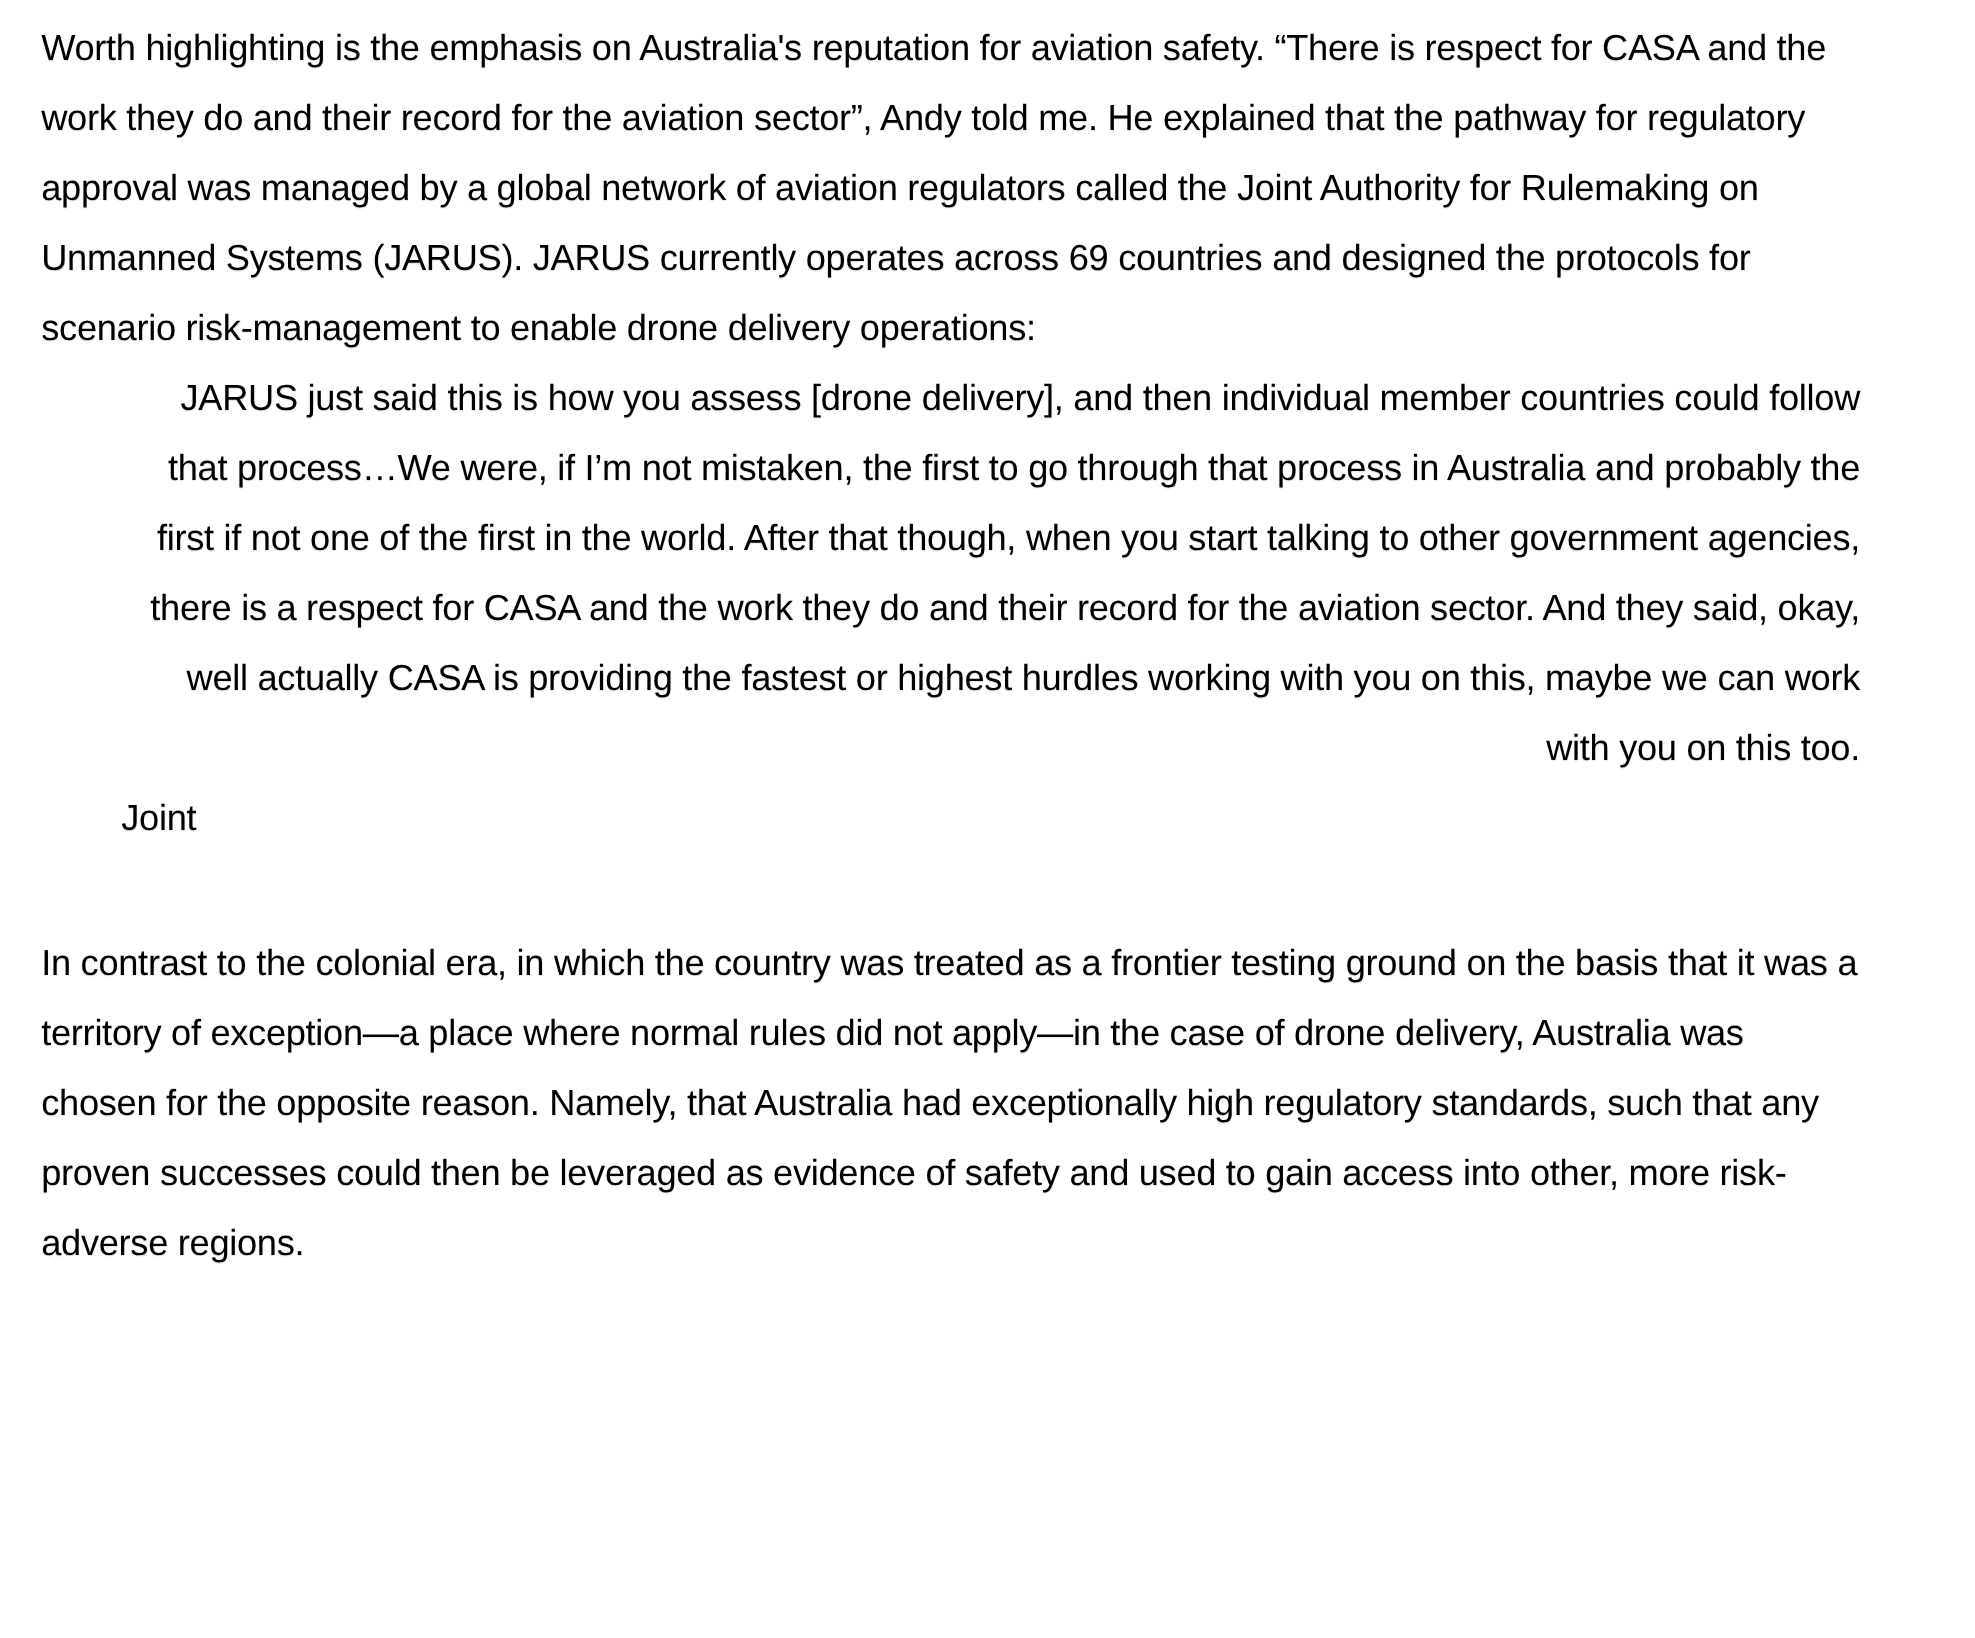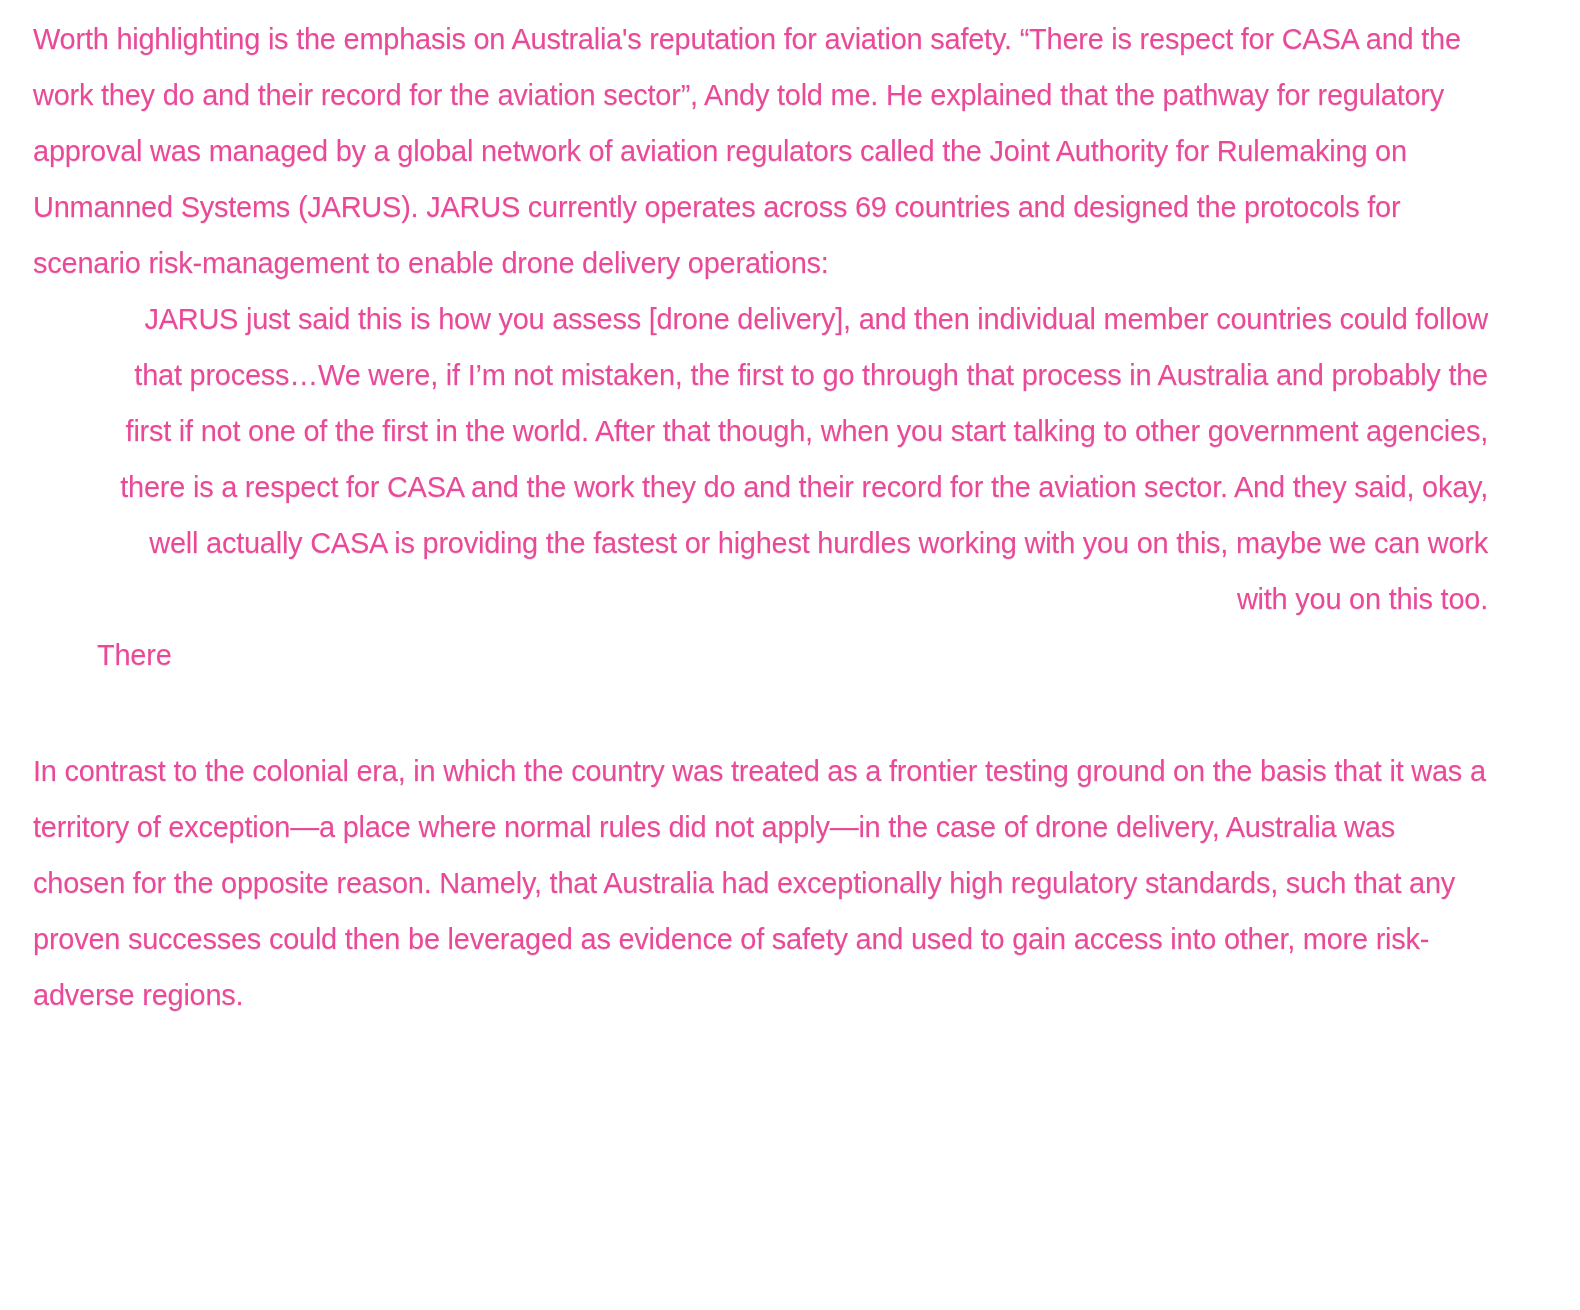--- a/index.html
+++ b/index.html
@@ -15,21 +15,21 @@
     padding: 11px 0 0 33px;
     overflow: hidden;
     background: #ffffff;
   }
   .article {
     width: 1455px;
     font-family: "Liberation Sans", "DejaVu Sans", sans-serif;
     font-size: 29px;
     line-height: 56px;
     letter-spacing: -0.25px;
-    color: #ec4899;
+    color: #000000;
     text-shadow: 0 1px 1px rgba(90, 90, 90, 0.18);
   }
   .article p {
     margin: 0;
   }
   .intro {
     margin-bottom: 62px;
   }
   blockquote.pull-quote {
     margin: 0 0 60px 64px;
@@ -47,19 +47,19 @@
 </head>
 <body>
 
 <div class="page">
   <div class="article">
 
     <p class="intro">Worth highlighting is the emphasis on Australia's reputation for aviation safety. “There is respect for CASA and the work they do and their record for the aviation sector”, Andy told me. He explained that the pathway for regulatory approval was managed by a global network of aviation regulators called the Joint Authority for Rulemaking on Unmanned Systems (JARUS). JARUS currently operates across 69 countries and designed the protocols for scenario risk-management to enable drone delivery operations:</p>
 
     <blockquote class="pull-quote">
       <p class="quote-text">JARUS just said this is how you assess [drone delivery], and then individual member countries could follow that process…We were, if I’m not mistaken, the first to go through that process in Australia and probably the first if not one of the first in the world. After that though, when you start talking to other government agencies, there is a respect for CASA and the work they do and their record for the aviation sector. And they said, okay, well actually CASA is providing the fastest or highest hurdles working with you on this, maybe we can work with you on this too.</p>
-      <p class="quote-attribution">There</p>
+      <p class="quote-attribution">Joint</p>
     </blockquote>
 
     <p class="closing">In contrast to the colonial era, in which the country was treated as a frontier testing ground on the basis that it was a territory of exception—a place where normal rules did not apply—in the case of drone delivery, Australia was chosen for the opposite reason. Namely, that Australia had exceptionally high regulatory standards, such that any proven successes could then be leveraged as evidence of safety and used to gain access into other, more risk-adverse regions.</p>
 
   </div>
 </div>
 
 </body></html>

